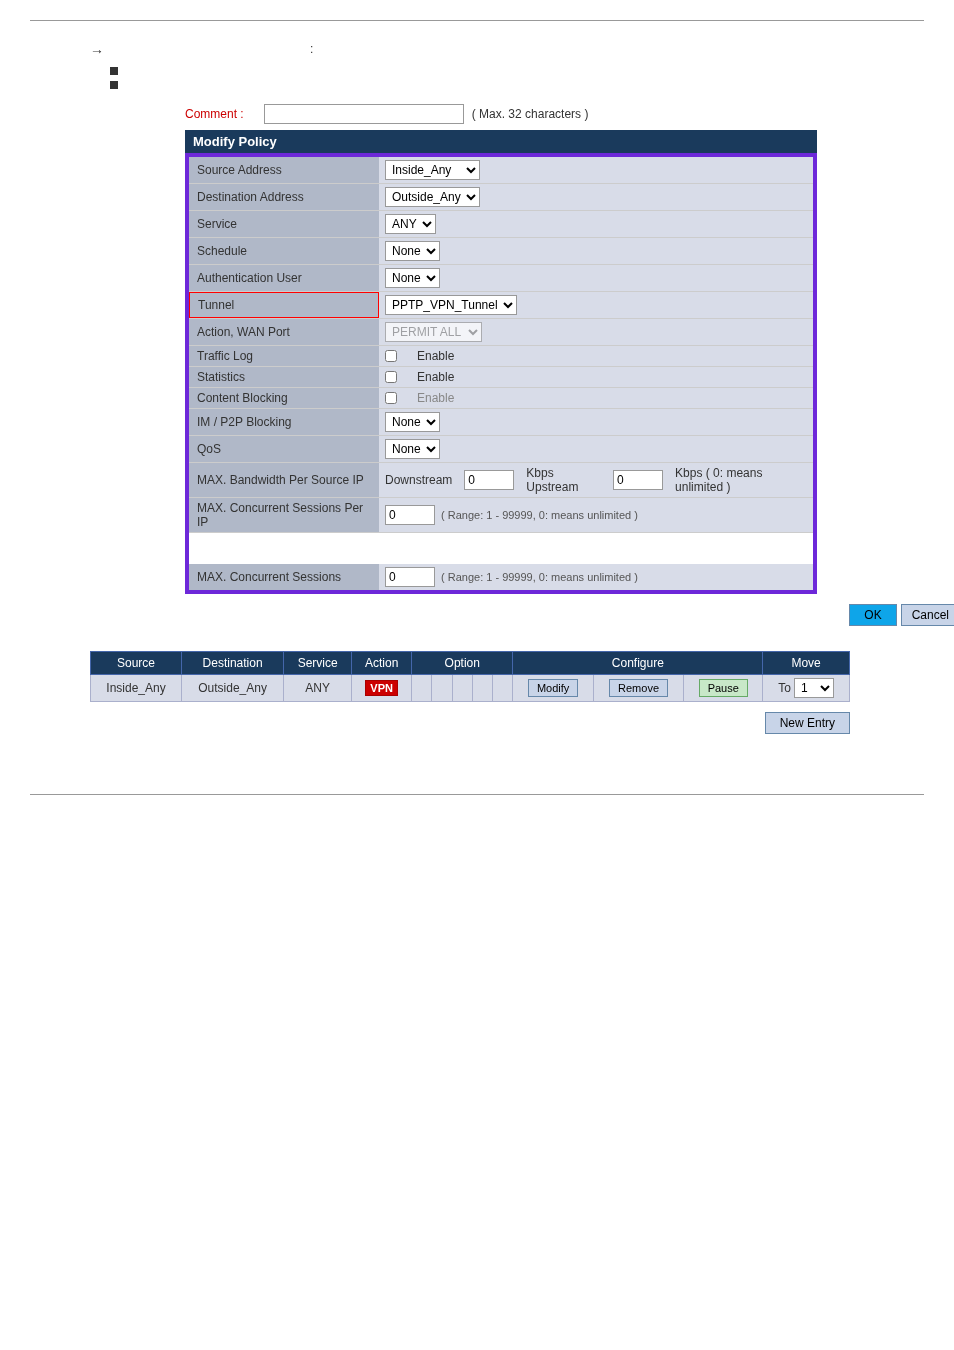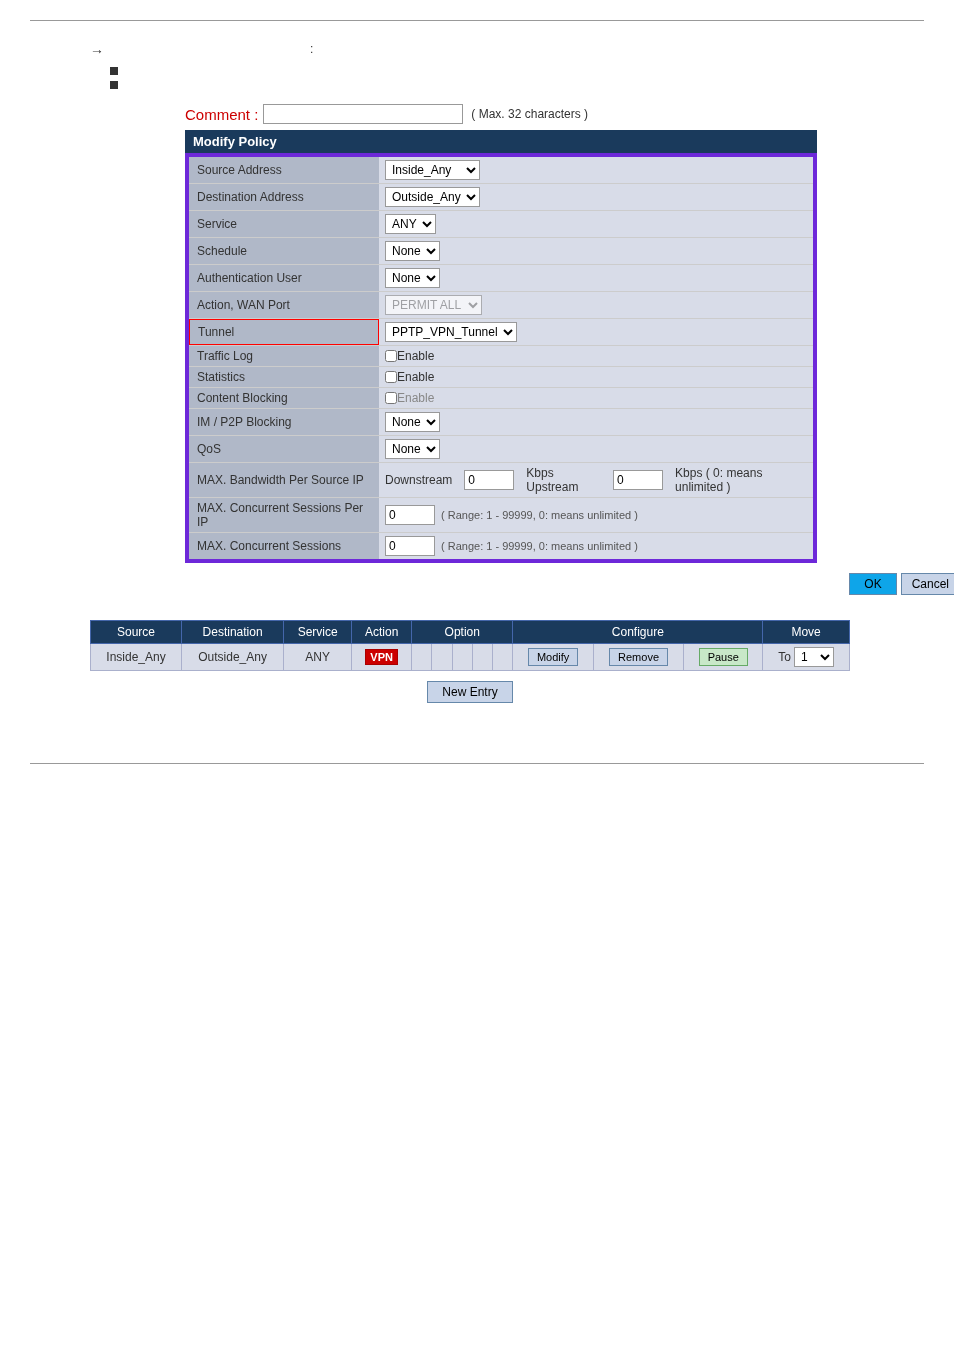--- a/index.html
+++ b/index.html
@@ -48,22 +48,22 @@
     }
 
     
     .comment-line {
       display: flex;
       align-items: center;
       margin-bottom: 6px;
       margin-left: 155px;
     }
     .comment-label {
-      font-size: 15px;
-      margin-right: 5px;
+      font-size: 12px;
+      margin-right: 20px;
       color: #c00;
     }
     .comment-input {
       border: 1px solid #999;
       width: 200px;
       height: 20px;
       font-size: 12px;
       padding: 0 3px;
     }
     .comment-hint {
@@ -102,21 +102,21 @@
     input.small-input {
       font-size: 12px;
       height: 20px;
       border: 1px solid #999;
       width: 50px;
       padding: 0 3px;
     }
     .checkbox-enable {
       display: flex;
       align-items: center;
-      gap: 0;
+      gap: 20px;
     }
     .checkbox-enable input[type=checkbox] {
       width: 12px;
       height: 12px;
     }
     .disabled-text {
       color: #888;
     }
     .range-hint {
       font-size: 11px;
@@ -208,21 +208,21 @@
       cursor: pointer;
     }
     .move-cell {
       display: flex;
       align-items: center;
       gap: 3px;
       justify-content: center;
     }
     .new-entry-row {
       display: flex;
-      justify-content: center;
+      justify-content: flex-end;
       margin-top: 10px;
       margin-left: 60px;
       width: 760px;
     }
     .btn-new-entry {
       background: #c8d4e8;
       border: 1px solid #6688aa;
       padding: 3px 14px;
       font-size: 12px;
       cursor: pointer;
@@ -233,20 +233,21 @@
       padding: 4px 8px;
       font-size: 13px;
       font-weight: bold;
       margin-bottom: 0;
     }
     .policy-rows-container {
       border: 4px solid #6d28d9;
     }
     .policy-row:last-child {
       border-bottom: none;
+      margin-top: 31px;
     }
   </style>
 </head>
 <body>
 
 <div class="top-rule"></div>
 <div class="page-content">
 
   <div class="arrow-line">
     <span class="arrow-symbol">→</span>
@@ -317,33 +318,33 @@
       <div class="policy-row">
         <div class="policy-row-label">Authentication User</div>
         <div class="policy-row-value">
           <select class="small-select">
             <option>None</option>
           </select>
         </div>
       </div>
 
       <div class="policy-row">
+        <div class="policy-row-label" style="border: 1px solid red;">Tunnel</div>
+        <div class="policy-row-value">
+          <select class="small-select">
+            <option>PPTP_VPN_Tunnel</option>
+          </select>
+        </div>
+      </div>
+
+      <div class="policy-row">
         <div class="policy-row-label">Action, WAN Port</div>
         <div class="policy-row-value">
           <select class="small-select" disabled="" style="color:#888;">
             <option>PERMIT ALL</option>
-          </select>
-        </div>
-      </div>
-
-      <div class="policy-row">
-        <div class="policy-row-label" style="border: 1px solid red;">Tunnel</div>
-        <div class="policy-row-value">
-          <select class="small-select">
-            <option>PPTP_VPN_Tunnel</option>
           </select>
         </div>
       </div>
 
       <div class="policy-row">
         <div class="policy-row-label">Traffic Log</div>
         <div class="policy-row-value">
           <div class="checkbox-enable">
             <input type="checkbox" style="">
             <span>Enable</span>

